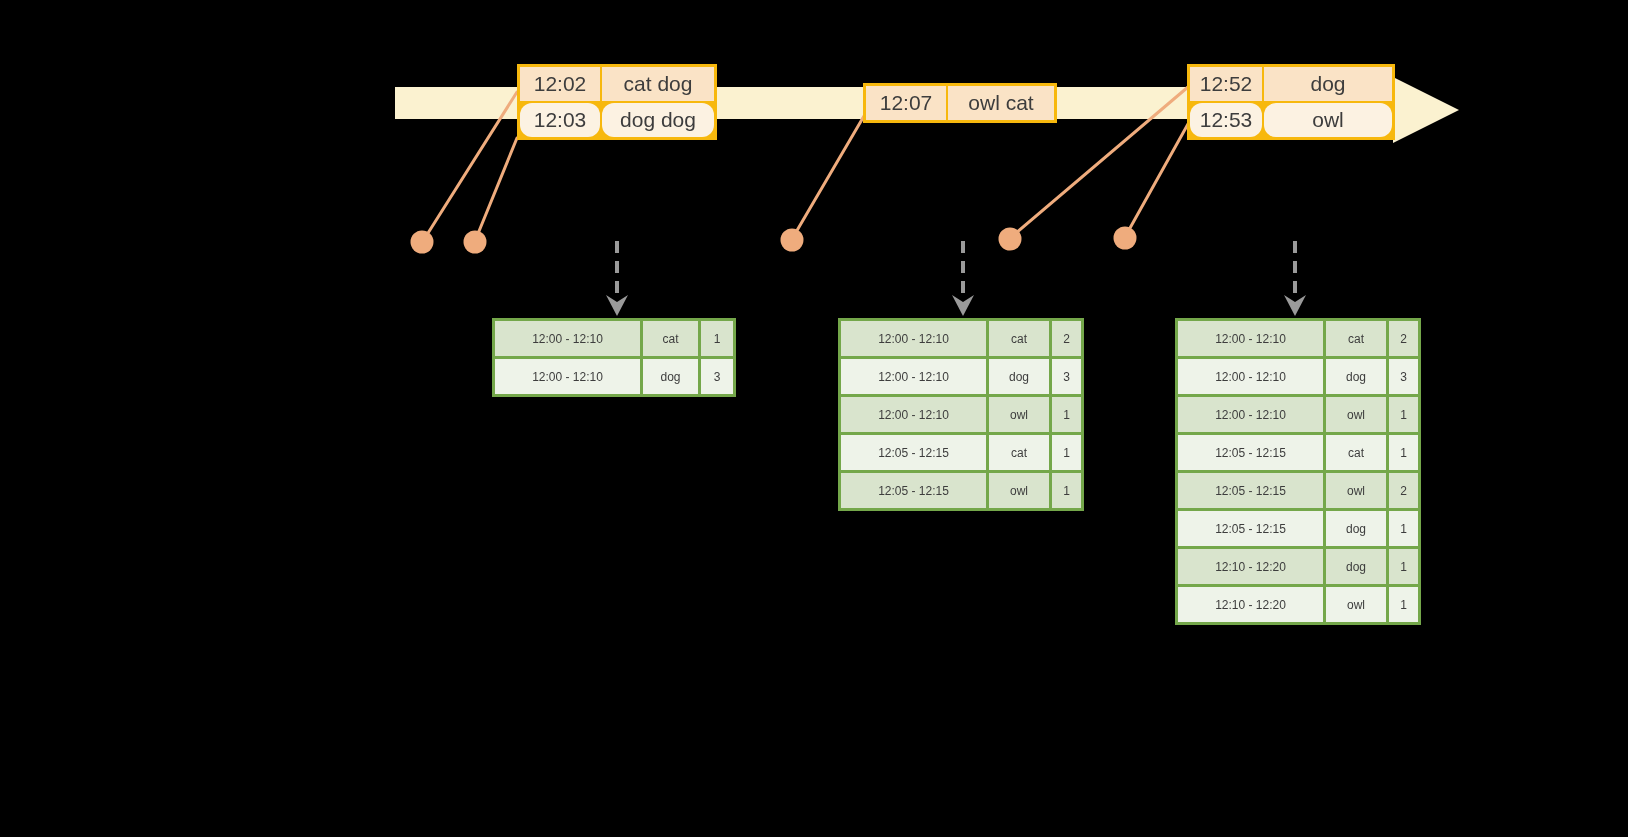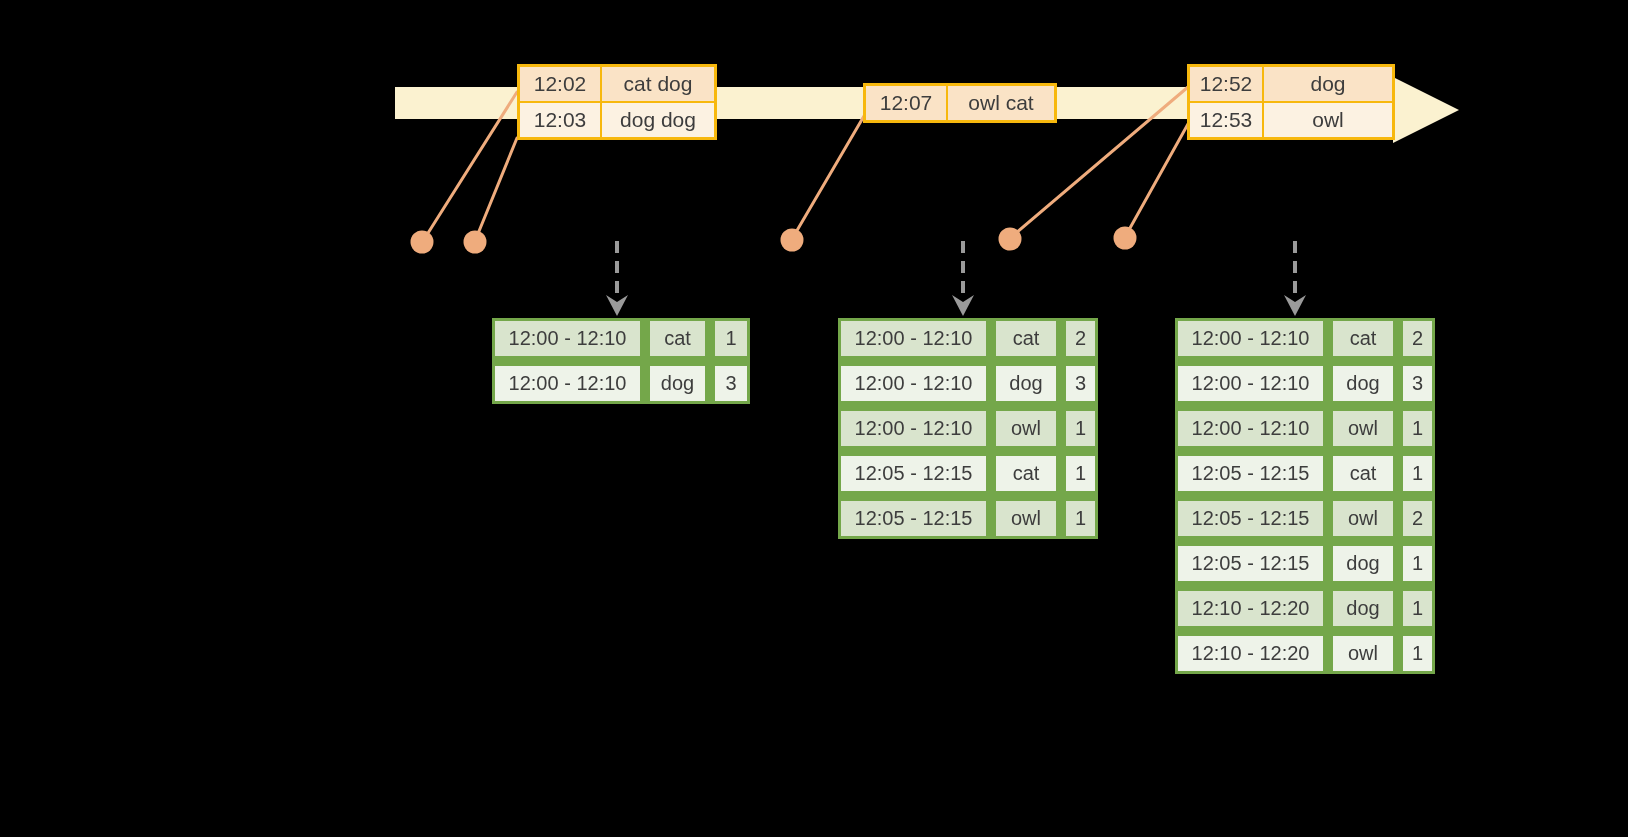--- a/index.html
+++ b/index.html
@@ -23,27 +23,27 @@
   .etable{
     position:absolute;display:grid;gap:2px;
     background:var(--orange);border:3px solid var(--orange);
     font-size:21px;
   }
   .et1{left:517px;top:64px;grid-template-columns:80px 112px;grid-auto-rows:34px;}
   .et2{left:863px;top:83px;grid-template-columns:80px 106px;grid-auto-rows:34px;}
   .et3{left:1187px;top:64px;grid-template-columns:72px 128px;grid-auto-rows:34px;}
   .oc{display:flex;align-items:center;justify-content:center;}
   .p{background:var(--peach);}
-  .c{background:var(--cream);}
+  .c{background:var(--cream);border-radius:12px;}
 
   
   .gtable{
-    position:absolute;display:grid;gap:10px;
+    position:absolute;display:grid;gap:3px;
     background:var(--green);border:3px solid var(--green);
-    font-size:20px;
+    font-size:12px;
   }
   .gt1{left:492px;top:318px;grid-template-columns:145px 55px 32px;grid-auto-rows:35px;}
   .gt2{left:838px;top:318px;grid-template-columns:145px 60px 29px;grid-auto-rows:35px;}
   .gt3{left:1175px;top:318px;grid-template-columns:145px 60px 29px;grid-auto-rows:35px;}
   .gc{display:flex;align-items:center;justify-content:center;}
   .d{background:var(--green-dark);}
   .l{background:var(--green-light);}
 
   .sline{stroke:var(--salmon);stroke-width:3;stroke-linecap:round;fill:none;}
   .sdot{fill:var(--salmon);}

